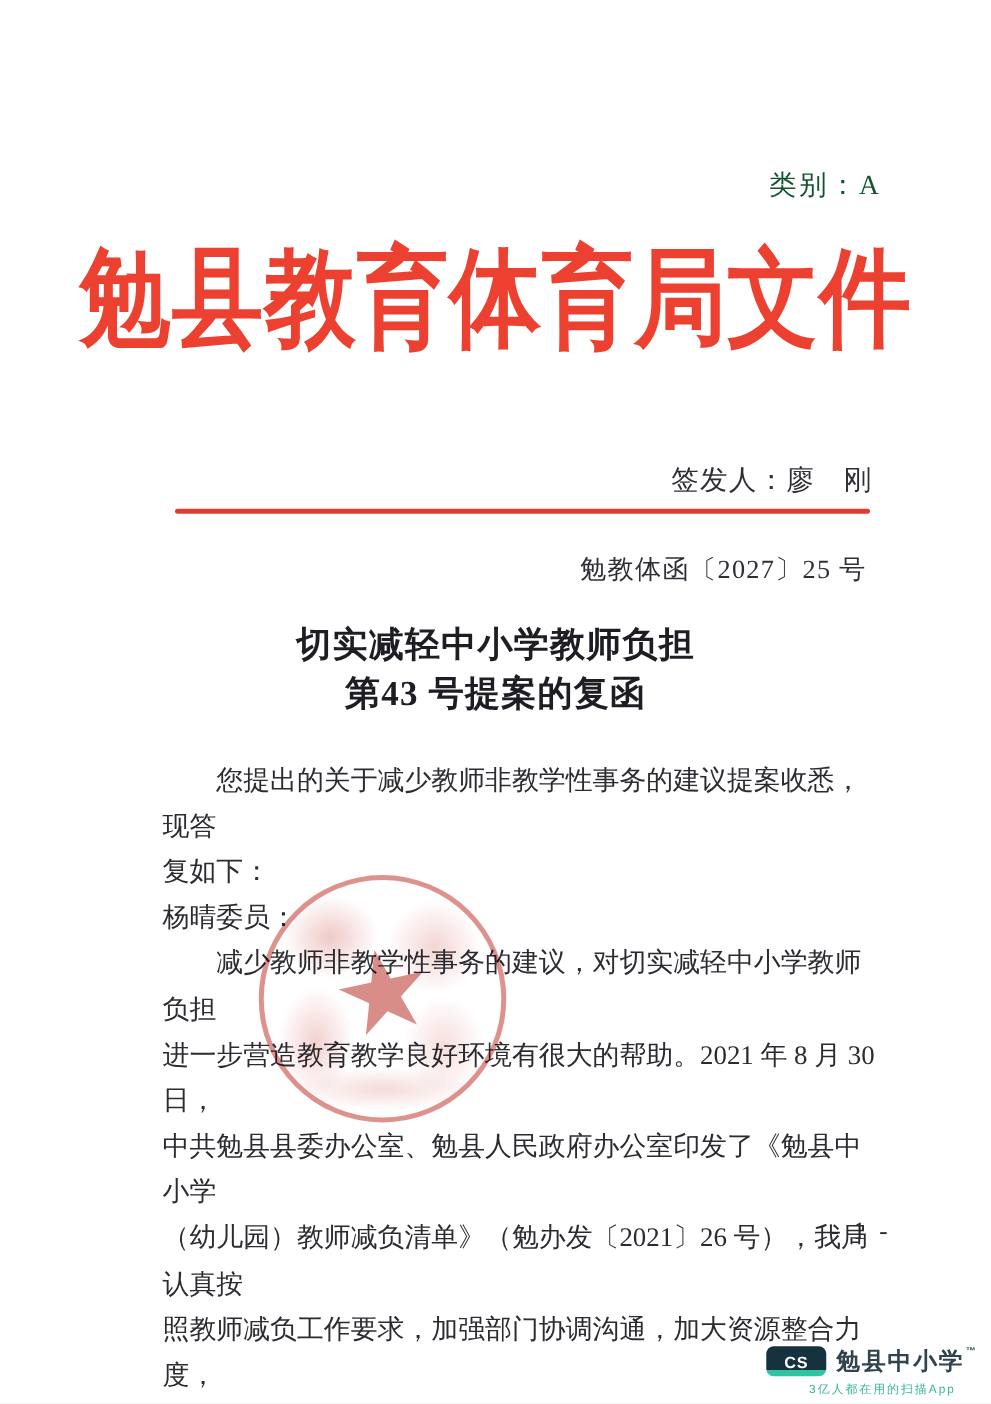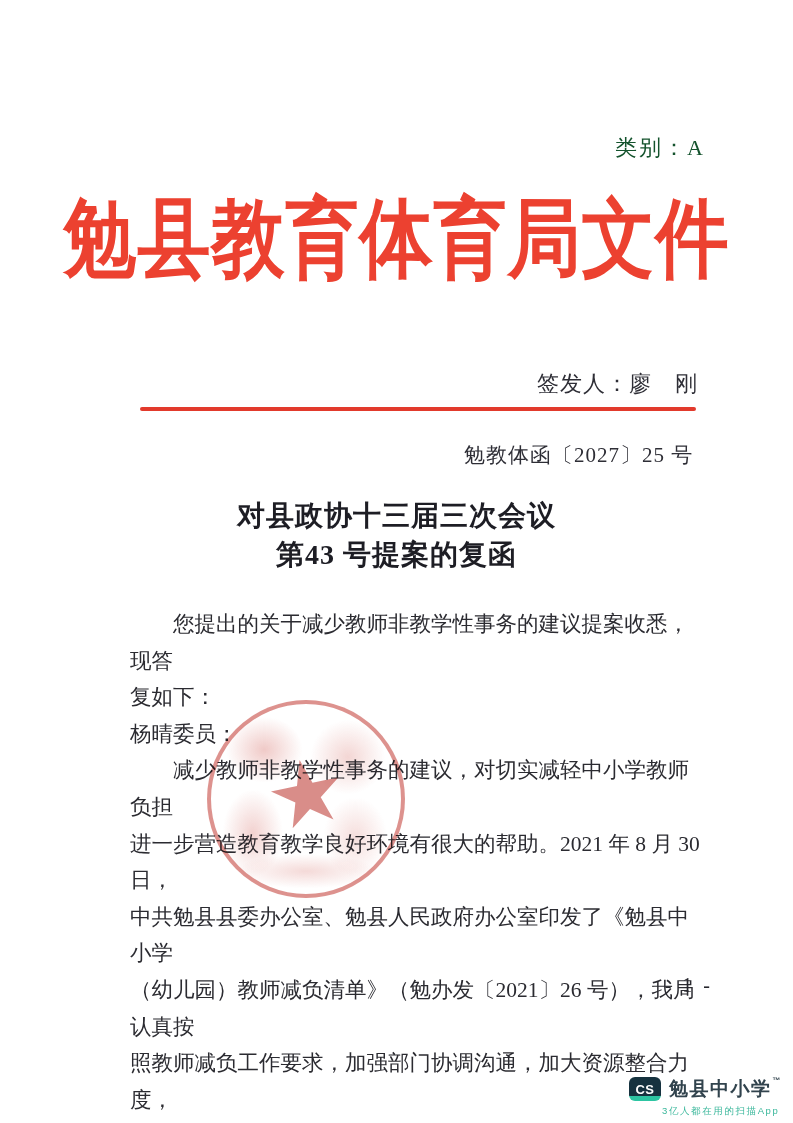--- a/index.html
+++ b/index.html
@@ -90,56 +90,58 @@
     filter: blur(1px);
   }
 
   
   .watermark {
     top: 1076px; right: 11px;
     font-family: "Liberation Sans", "DejaVu Sans", sans-serif;
   }
   .wm-row { display: flex; align-items: center; }
   .wm-logo {
-    width: 32px; height: 24px;
+    width: 48px; height: 24px;
     border-radius: 6px;
     background: linear-gradient(#16323f 0 80%, #2dc5a2 80% 100%);
     color: #ffffff;
     font-size: 13px; font-weight: bold;
     display: flex; align-items: center; justify-content: center;
     letter-spacing: 0.5px;
+    margin-left: 16px;
   }
   .wm-brand {
     margin-left: 8px;
     font-size: 19px; font-weight: bold;
     color: #31434d; letter-spacing: 1.5px;
   }
   .wm-tm { font-size: 8px; color: #31434d; vertical-align: top; margin-left: 1px; }
   .wm-tagline {
     margin-top: 3px; padding-left: 33px;
     font-size: 9.5px; color: #3ab79b; letter-spacing: 1.6px;
     filter: blur(0.3px);
+    text-align: center;
   }
 </style>
 </head>
 <body>
 
 <div class="page">
 
   <div class="abs category">类别：A</div>
 
   <div class="abs agency-title">勉县教育体育局文件</div>
 
   <div class="abs issuer">签发人：廖　刚</div>
 
   <div class="abs red-rule"></div>
 
   <div class="abs doc-number">勉教体函〔2027〕25 号</div>
 
-  <div class="abs doc-title line1">对县政协十三届三次会议</div>
+  <div class="abs doc-title line1">切实减轻中小学教师负担</div>
   <div class="abs doc-title line2">第43 号提案的复函</div>
 
   <div class="abs body-block">
     <div class="para">　　您提出的关于减少教师非教学性事务的建议提案收悉，现答
 复如下：</div>
     <div class="para">杨晴委员：</div>
     <div class="para">　　减少教师非教学性事务的建议，对切实减轻中小学教师负担
 进一步营造教育教学良好环境有很大的帮助。2021 年 8 月 30 日，
 中共勉县县委办公室、勉县人民政府办公室印发了《勉县中小学
 （幼儿园）教师减负清单》（勉办发〔2021〕26 号），我局认真按

